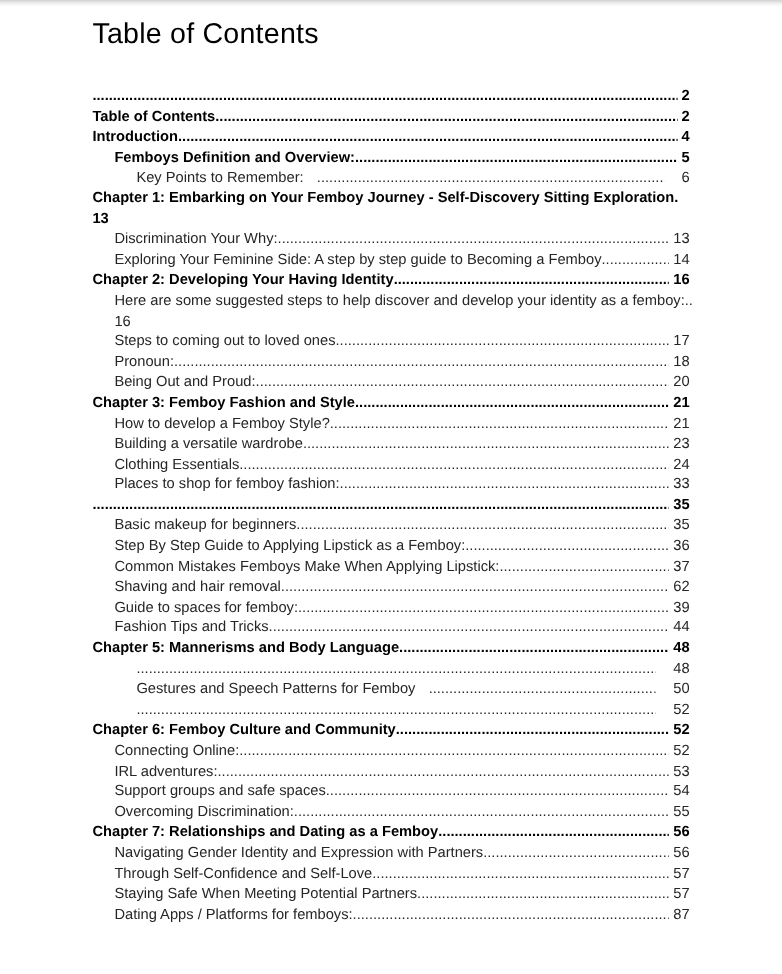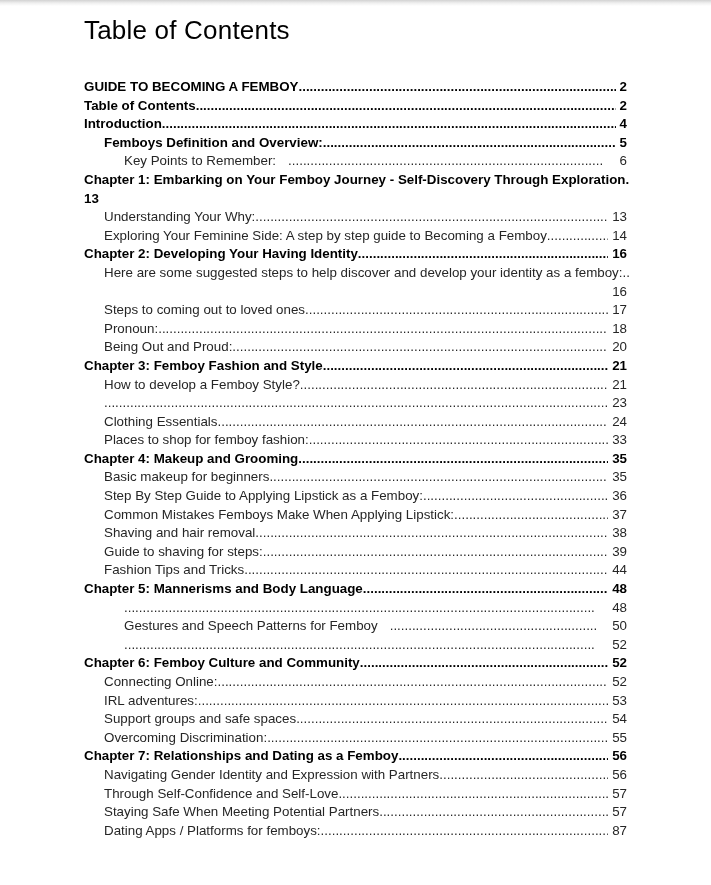--- a/index.html
+++ b/index.html
@@ -43,21 +43,21 @@
     align-items: baseline;
     font-size: 13.35px;
     line-height: 18.6px;
     font-weight: 400;
     color: #262626;
   }
   .entry.bold {
     font-weight: 700;
     color: #000000;
   }
-  .entry.ind1 { padding-left: 20px; text-align: right; }
+  .entry.ind1 { padding-left: 20px; }
   .entry.ind2 { padding-left: 40px; gap: 12px; }
   .entry .label {
     white-space: nowrap;
     flex: 0 0 auto;
   }
   .entry .dots {
     flex: 1 1 auto;
     min-width: 0;
     overflow: hidden;
     white-space: nowrap;
@@ -82,21 +82,20 @@
 </style>
 </head>
 <body>
 
 <div class="top-shadow"></div>
 
 <div class="doc">
   <h1 class="title">Table of Contents</h1>
   <nav class="toc" id="toc">
       <div class="entry bold ind0">
-        <span class="label">GUIDE TO BECOMING A FEMBOY</span>
         <span class="dots">............................................................................................................................................................................................................................</span>
         <span class="page">2</span>
       </div>
       <div class="entry bold ind0">
         <span class="label">Table of Contents</span>
         <span class="dots">............................................................................................................................................................................................................................</span>
         <span class="page">2</span>
       </div>
       <div class="entry bold ind0">
         <span class="label">Introduction</span>
@@ -107,25 +106,25 @@
         <span class="label">Femboys Definition and Overview:</span>
         <span class="dots">............................................................................................................................................................................................................................</span>
         <span class="page">5</span>
       </div>
       <div class="entry ind2">
         <span class="label">Key Points to Remember:</span>
         <span class="dots">............................................................................................................................................................................................................................</span>
         <span class="page">6</span>
       </div>
       <div class="entry bold ind0 wrapped">
-        <span class="label">Chapter 1: Embarking on Your Femboy Journey - Self-Discovery Through Exploration.</span>
+        <span class="label">Chapter 1: Embarking on Your Femboy Journey - Self-Discovery Sitting Exploration.</span>
         <div class="pageline"><span class="pagenum">13</span></div>
       </div>
       <div class="entry ind1">
-        <span class="label">Understanding Your Why:</span>
+        <span class="label">Discrimination Your Why:</span>
         <span class="dots">............................................................................................................................................................................................................................</span>
         <span class="page">13</span>
       </div>
       <div class="entry ind1">
         <span class="label">Exploring Your Feminine Side: A step by step guide to Becoming a Femboy</span>
         <span class="dots">............................................................................................................................................................................................................................</span>
         <span class="page">14</span>
       </div>
       <div class="entry bold ind0">
         <span class="label">Chapter 2: Developing Your Having Identity</span>
@@ -155,35 +154,35 @@
         <span class="label">Chapter 3: Femboy Fashion and Style</span>
         <span class="dots">............................................................................................................................................................................................................................</span>
         <span class="page">21</span>
       </div>
       <div class="entry ind1">
         <span class="label">How to develop a Femboy Style?</span>
         <span class="dots">............................................................................................................................................................................................................................</span>
         <span class="page">21</span>
       </div>
       <div class="entry ind1">
+        <span class="label">Building a versatile wardrobe</span>
         <span class="dots">............................................................................................................................................................................................................................</span>
         <span class="page">23</span>
       </div>
       <div class="entry ind1">
         <span class="label">Clothing Essentials</span>
         <span class="dots">............................................................................................................................................................................................................................</span>
         <span class="page">24</span>
       </div>
       <div class="entry ind1">
         <span class="label">Places to shop for femboy fashion:</span>
         <span class="dots">............................................................................................................................................................................................................................</span>
         <span class="page">33</span>
       </div>
       <div class="entry bold ind0">
-        <span class="label">Chapter 4: Makeup and Grooming</span>
         <span class="dots">............................................................................................................................................................................................................................</span>
         <span class="page">35</span>
       </div>
       <div class="entry ind1">
         <span class="label">Basic makeup for beginners</span>
         <span class="dots">............................................................................................................................................................................................................................</span>
         <span class="page">35</span>
       </div>
       <div class="entry ind1">
         <span class="label">Step By Step Guide to Applying Lipstick as a Femboy:</span>
@@ -191,24 +190,24 @@
         <span class="page">36</span>
       </div>
       <div class="entry ind1">
         <span class="label">Common Mistakes Femboys Make When Applying Lipstick:</span>
         <span class="dots">............................................................................................................................................................................................................................</span>
         <span class="page">37</span>
       </div>
       <div class="entry ind1">
         <span class="label">Shaving and hair removal</span>
         <span class="dots">............................................................................................................................................................................................................................</span>
-        <span class="page">38</span>
-      </div>
-      <div class="entry ind1">
-        <span class="label">Guide to shaving for steps:</span>
+        <span class="page">62</span>
+      </div>
+      <div class="entry ind1">
+        <span class="label">Guide to spaces for femboy:</span>
         <span class="dots">............................................................................................................................................................................................................................</span>
         <span class="page">39</span>
       </div>
       <div class="entry ind1">
         <span class="label">Fashion Tips and Tricks</span>
         <span class="dots">............................................................................................................................................................................................................................</span>
         <span class="page">44</span>
       </div>
       <div class="entry bold ind0">
         <span class="label">Chapter 5: Mannerisms and Body Language</span>

